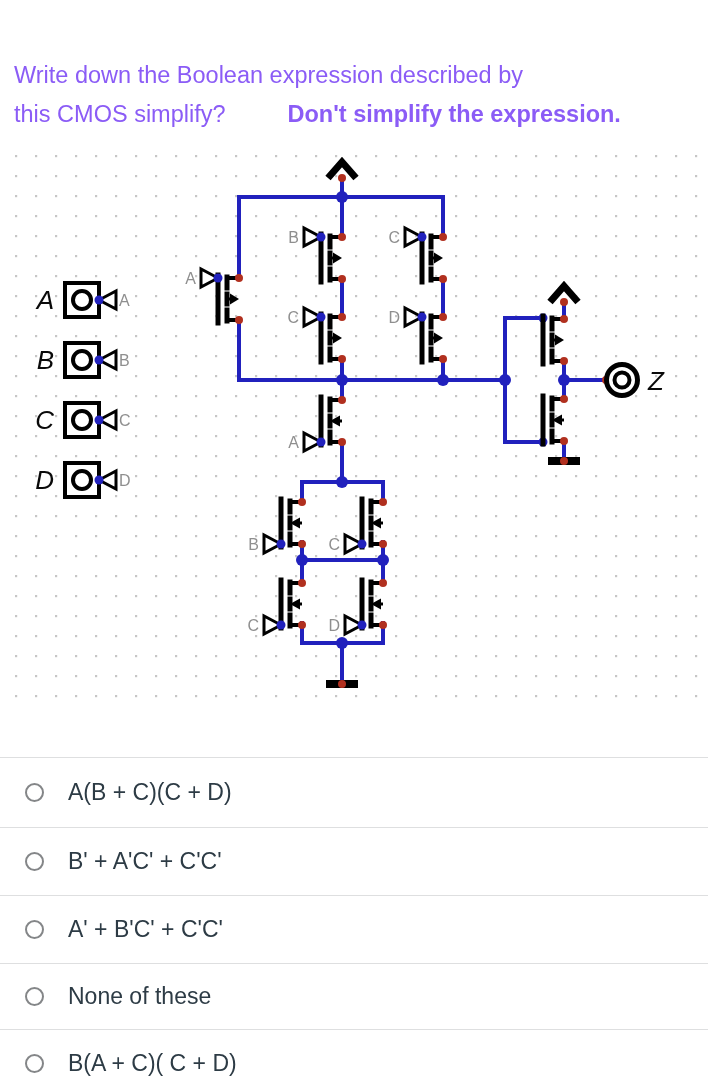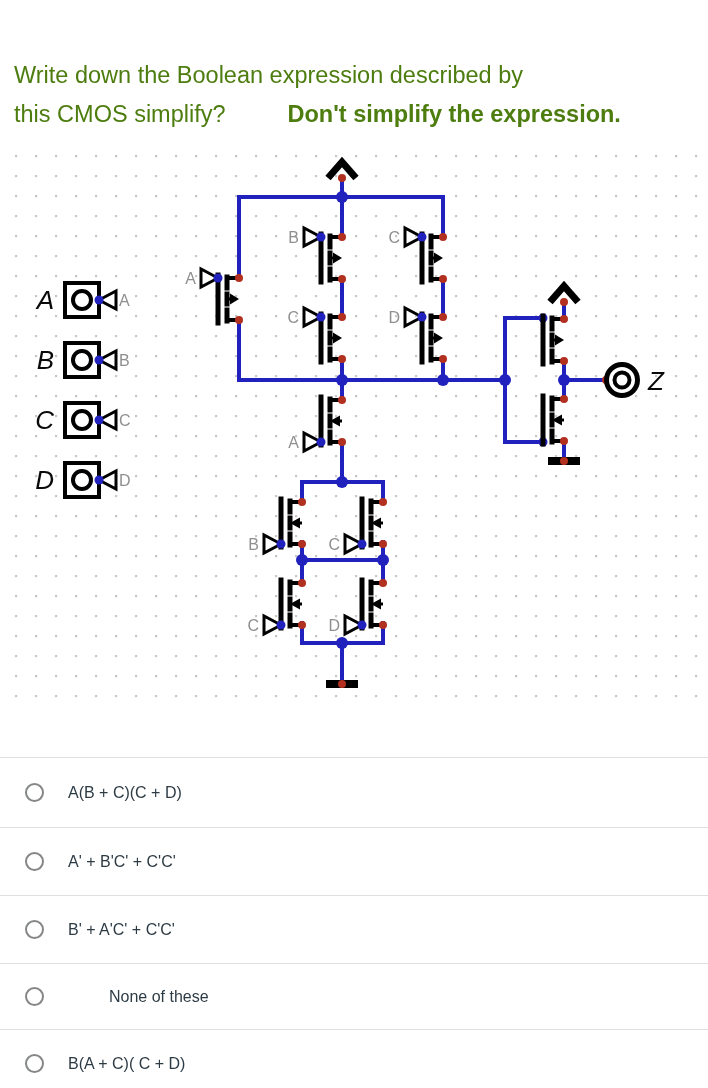--- a/index.html
+++ b/index.html
@@ -2,45 +2,45 @@
 <html><head>
 <meta charset="utf-8">
 <style>
   html,body{margin:0;padding:0;background:#fff;}
   body{
     width:708px;height:1088px;position:relative;overflow:hidden;
     font-family:"Liberation Sans",sans-serif;color:#2d3b45;
   }
   .question{
     position:absolute;left:14px;top:56px;width:690px;
-    font-size:23.5px;line-height:38.5px;color:#4d7c0f;
+    font-size:23.5px;line-height:38.5px;color:#8b5cf6;
   }
   .question .bold{font-weight:700;margin-left:62px;}
   .circuit-wrap{position:absolute;left:0;top:140px;width:708px;height:580px;}
   svg{display:block;}
   .wire{stroke:#2121bd;stroke-width:4;fill:none;stroke-linecap:square;}
   .jdot{fill:#2121bd;}
   .term{fill:#b1301f;}
   .blk5{stroke:#000;stroke-width:5;fill:none;stroke-linecap:square;}
   .blk4{stroke:#000;stroke-width:4;fill:none;stroke-linecap:square;}
   .blk3{stroke:#000;stroke-width:3;fill:none;}
   .glabel{font:16px "Liberation Sans",sans-serif;fill:#8f8f8f;}
   .pinlabel{font:italic 26px "Liberation Sans",sans-serif;fill:#0a0a0a;}
   .options{position:absolute;left:0;top:757px;width:708px;}
   .opt{
     display:flex;align-items:center;border-top:1px solid #dedfe0;
     height:68px;padding-left:25px;box-sizing:border-box;background:#fff;
   }
   .opt:nth-child(1){height:70px;}
-  .opt:nth-child(4){height:66px;gap:41px;}
+  .opt:nth-child(4){height:66px;}
   .radio{
     width:15px;height:15px;border:2px solid #848688;border-radius:50%;
     background:#fff;flex:none;
   }
-  .opt-label{margin-left:24px;font-size:16px;color:#2d3b45;white-space:pre;}
+  .opt-label{margin-left:24px;font-size:23px;color:#2d3b45;white-space:pre;}
 </style>
 </head>
 <body>
 
 <div class="question">
   <span>Write down the Boolean expression described by</span><br>
   <span>this CMOS simplify?</span><span class="bold">Don't simplify the expression.</span>
 </div>
 
 <div class="circuit-wrap">
@@ -220,27 +220,27 @@
 </svg>
 </div>
 
 <div class="options">
   <div class="opt">
     <span class="radio"></span>
     <span class="opt-label">A(B + C)(C + D)</span>
   </div>
   <div class="opt">
     <span class="radio"></span>
+    <span class="opt-label">B' + A'C' + C'C'</span>
+  </div>
+  <div class="opt">
+    <span class="radio"></span>
     <span class="opt-label">A' + B'C' + C'C'</span>
   </div>
   <div class="opt">
     <span class="radio"></span>
-    <span class="opt-label">B' + A'C' + C'C'</span>
-  </div>
-  <div class="opt">
-    <span class="radio"></span>
     <span class="opt-label">None of these</span>
   </div>
   <div class="opt">
     <span class="radio"></span>
     <span class="opt-label">B(A + C)( C + D)</span>
   </div>
 </div>
 
 </body></html>

